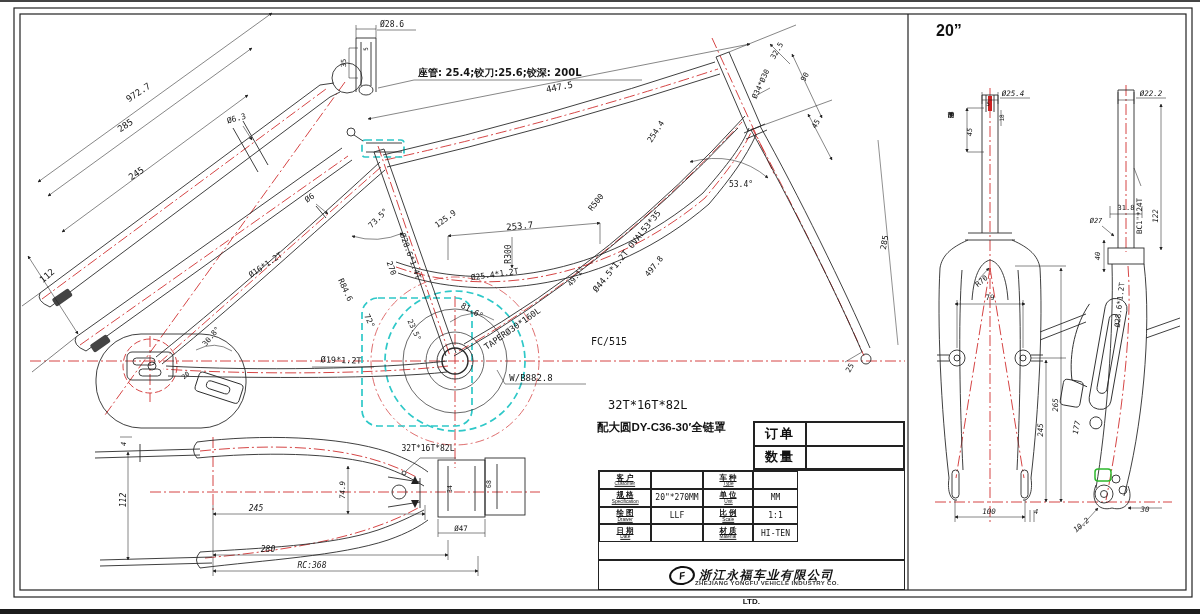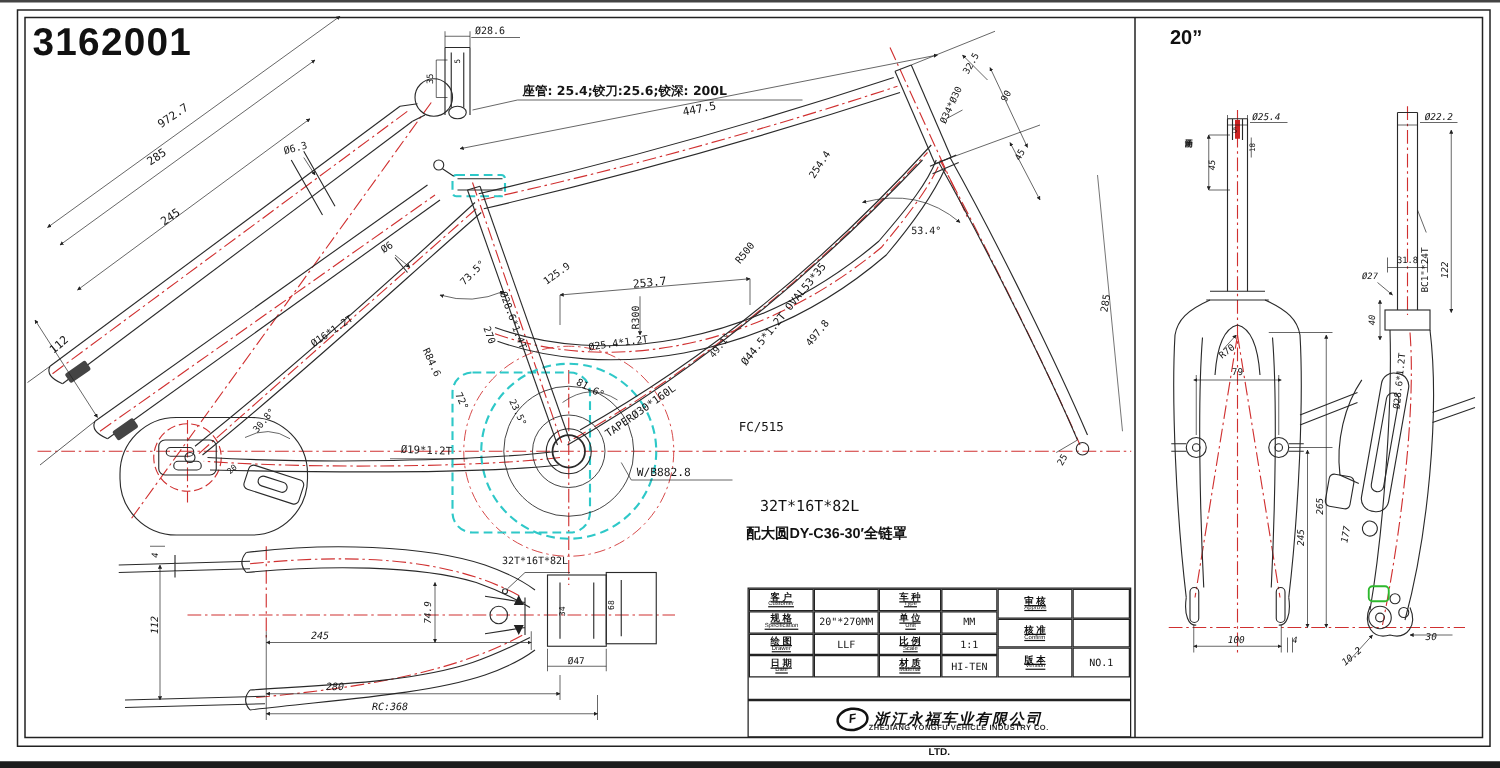--- a/index.html
+++ b/index.html
@@ -360,26 +360,31 @@
         <text transform="translate(1122 305) rotate(-84)" font-size="7.5" text-anchor="middle">Ø28.6*1.2T</text>
         <text transform="translate(989 514) rotate(0)" font-size="7.5" text-anchor="middle" font-style="italic">100</text>
         <text transform="translate(1036 514) rotate(0)" font-size="7" text-anchor="middle" font-style="italic">4</text>
         <text transform="translate(1083 527) rotate(-40)" font-size="7.5" text-anchor="middle" font-style="italic">10.2</text>
         <text transform="translate(1145 512) rotate(0)" font-size="7.5" text-anchor="middle" font-style="italic">30</text>
       </g>
 </svg>
 
 <div class="abs" id="top-strip"></div>
 
-<div class="abs" id="drawing-number">3162001</div>
 <div class="abs" id="fork-size">20”</div>
 
 <div class="abs" id="gear-note">32T*16T*82L</div>
 <div class="abs" id="cover-note">配大圆DY-C36-30′全链罩</div>
 
+<div class="abs" id="order-table">
+  <div class="oc olbl">订单</div>
+  <div class="oc val"></div>
+  <div class="oc olbl">数量</div>
+  <div class="oc val"></div>
+</div>
 
 <div class="abs" id="title-block">
   <div class="tb-top">
     <div class="tb-left">
       <div class="cell lbl">
             <span class="cn">客 户</span>
             <span class="en">Customer</span>
           </div>
       <div class="cell val"></div>
       <div class="cell lbl">
@@ -413,37 +418,20 @@
       <div class="cell lbl">
             <span class="cn">日 期</span>
             <span class="en">Date</span>
           </div>
       <div class="cell val"></div>
       <div class="cell lbl">
             <span class="cn">材 质</span>
             <span class="en">Material</span>
           </div>
       <div class="cell val">HI-TEN</div>
-    </div>
-    <div class="tb-right">
-      <div class="cell lbl">
-            <span class="cn">审 核</span>
-            <span class="en">Approve</span>
-          </div>
-      <div class="cell val"></div>
-      <div class="cell lbl">
-            <span class="cn">核 准</span>
-            <span class="en">Confirm</span>
-          </div>
-      <div class="cell val"></div>
-      <div class="cell lbl">
-            <span class="cn">版 本</span>
-            <span class="en">Version</span>
-          </div>
-      <div class="cell val">NO.1</div>
     </div>
   </div>
 </div>
 
 <div class="abs" id="company">
   <div class="inner">
     <span id="logo">F</span>
     <span id="company-cn">浙江永福车业有限公司</span>
     <span id="company-en">ZHEJIANG YONGFU VEHICLE INDUSTRY CO.</span>
   </div>

